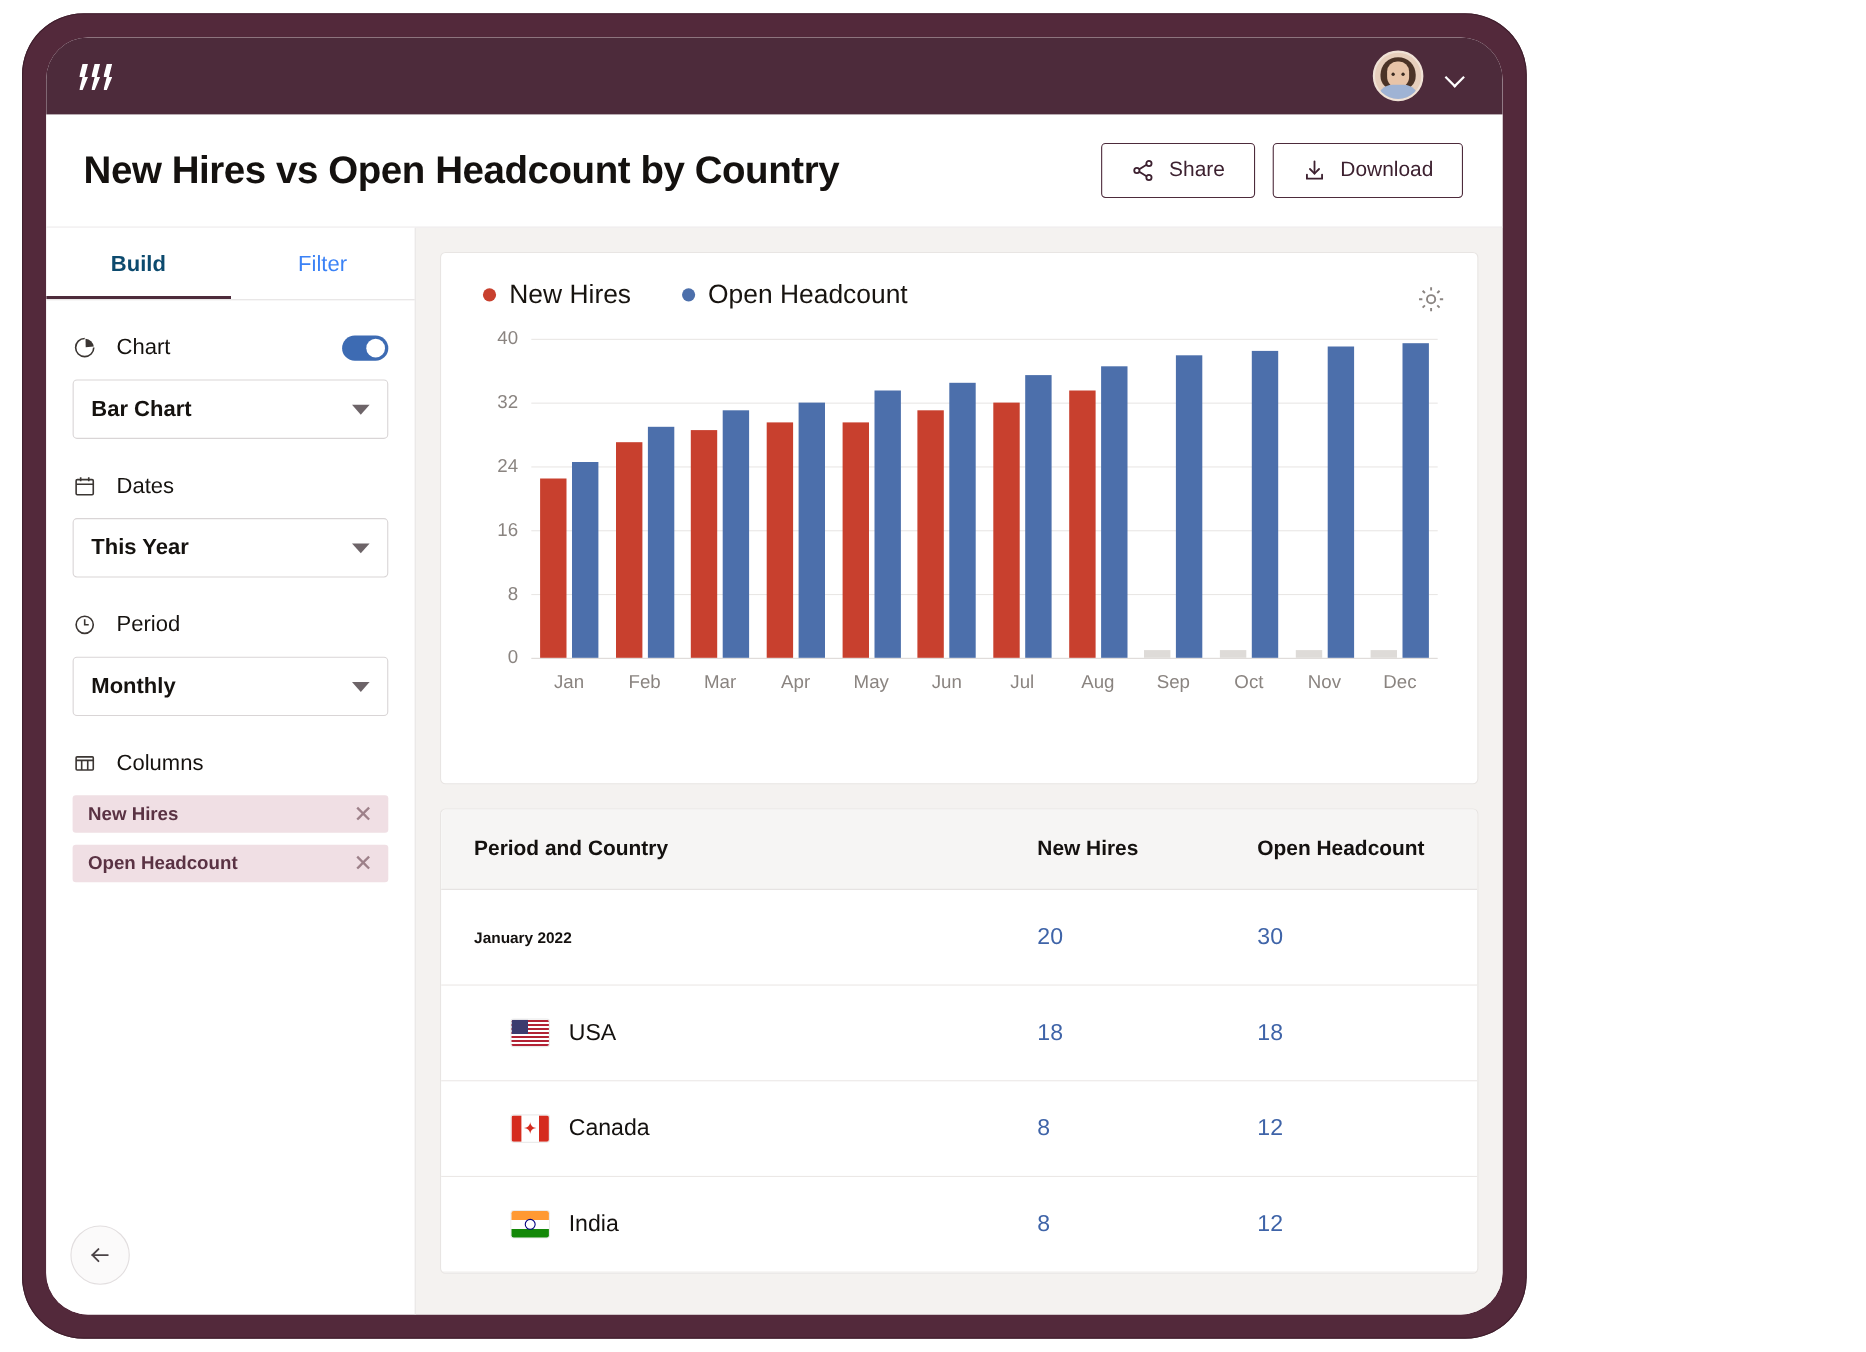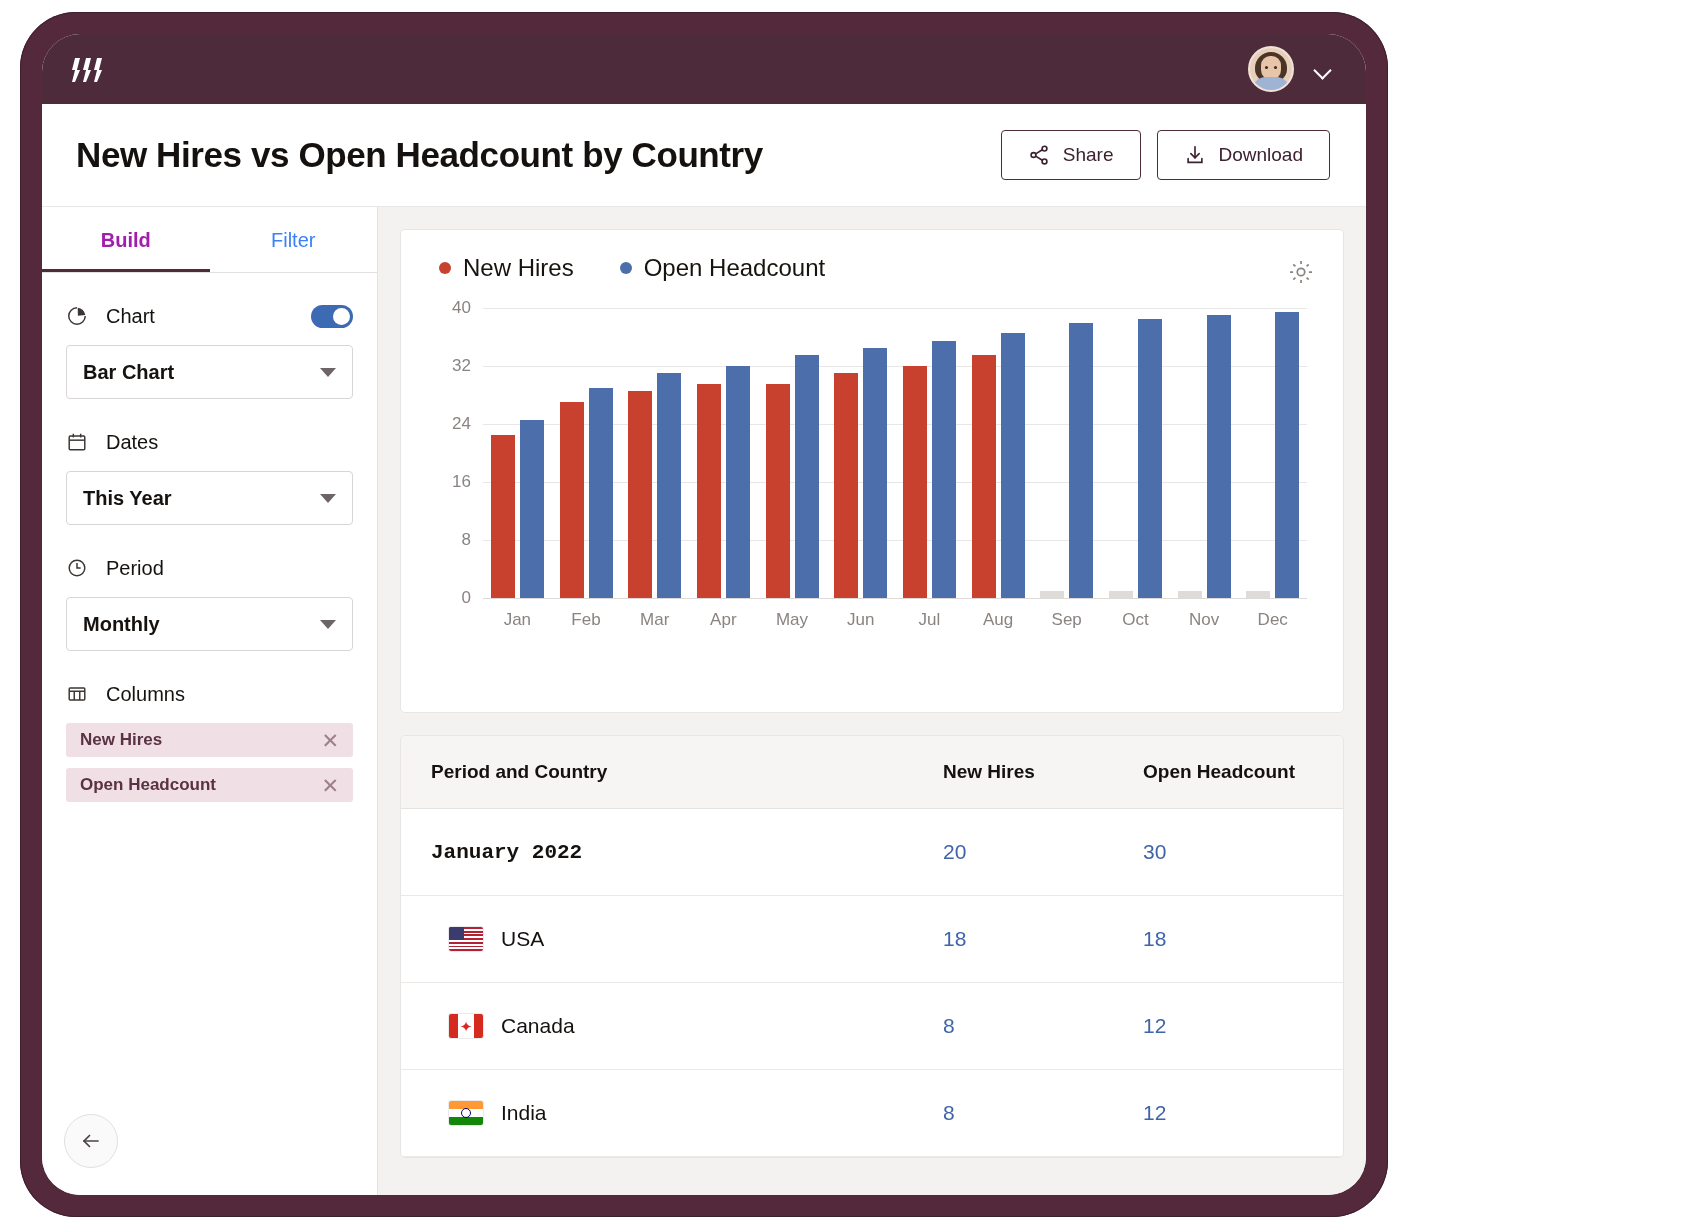--- a/index.html
+++ b/index.html
@@ -99,21 +99,21 @@
     width:335px;flex:0 0 335px;
     background:#ffffff;
     border-right:1px solid #e4e1e2;
     display:flex;flex-direction:column;
   }
   .tabs{display:flex;border-bottom:1px solid #e4e1e2;}
   .tab{
     flex:1;text-align:center;padding:22px 0 20px;
     font-size:20px;color:#3b82f6;cursor:pointer;
   }
-  .tab.active{color:#a21caf;font-weight:bold;box-shadow:inset 0 -3px 0 0 #4d2b3b;}
+  .tab.active{color:#0c4a6e;font-weight:bold;box-shadow:inset 0 -3px 0 0 #4d2b3b;}
   .sb-body{padding:28px 24px 0;}
   .field{margin-bottom:28px;}
   .field-label{
     display:flex;align-items:center;gap:18px;margin-bottom:14px;min-height:30px;
   }
   .field-label .txt{font-size:20px;color:#15120f;}
   .toggle{
     margin-left:auto;width:42px;height:23px;border-radius:12px;background:#3d6bb3;
     position:relative;cursor:pointer;
   }
@@ -188,24 +188,24 @@
 
   
   .table-card{margin-top:22px;overflow:hidden;}
   .trow{display:flex;align-items:center;border-bottom:1px solid #ebe8e6;}
   .trow.head{background:#f6f5f4;height:72px;border-bottom:1px solid #e5e2e0;}
   .trow.body{height:86px;}
   .c-name{flex:1;padding-left:30px;display:flex;align-items:center;gap:18px;}
   .c-num{width:200px;}
   .c-num2{width:200px;}
   .th{font-size:19px;font-weight:bold;color:#14110f;}
-  .td-title{font-size:21px;font-weight:bold;color:#14110f;font-family:Liberation Mono, monospace;}
+  .td-title{font-size:14px;font-weight:bold;color:#14110f;}
   .td-country{font-size:21px;color:#14110f;}
   .td-num{font-size:21px;color:#3f64a8;}
-  .indent{padding-left:48px;}
+  .indent{padding-left:64px;}
   .flag{width:34px;height:24px;border-radius:2px;overflow:hidden;position:relative;flex:0 0 34px;
         box-shadow:0 0 0 1px rgba(0,0,0,.08);}
   
   .flag.usa{background:
      repeating-linear-gradient(#b22234 0 1.85px,#ffffff 1.85px 3.7px);}
   .flag.usa::after{
     content:"";position:absolute;left:0;top:0;width:15px;height:13px;background:#3c3b6e;}
   
   .flag.ca{background:#ffffff;}
   .flag.ca::before{content:"";position:absolute;left:0;top:0;bottom:0;width:9px;background:#d52b1e;}

